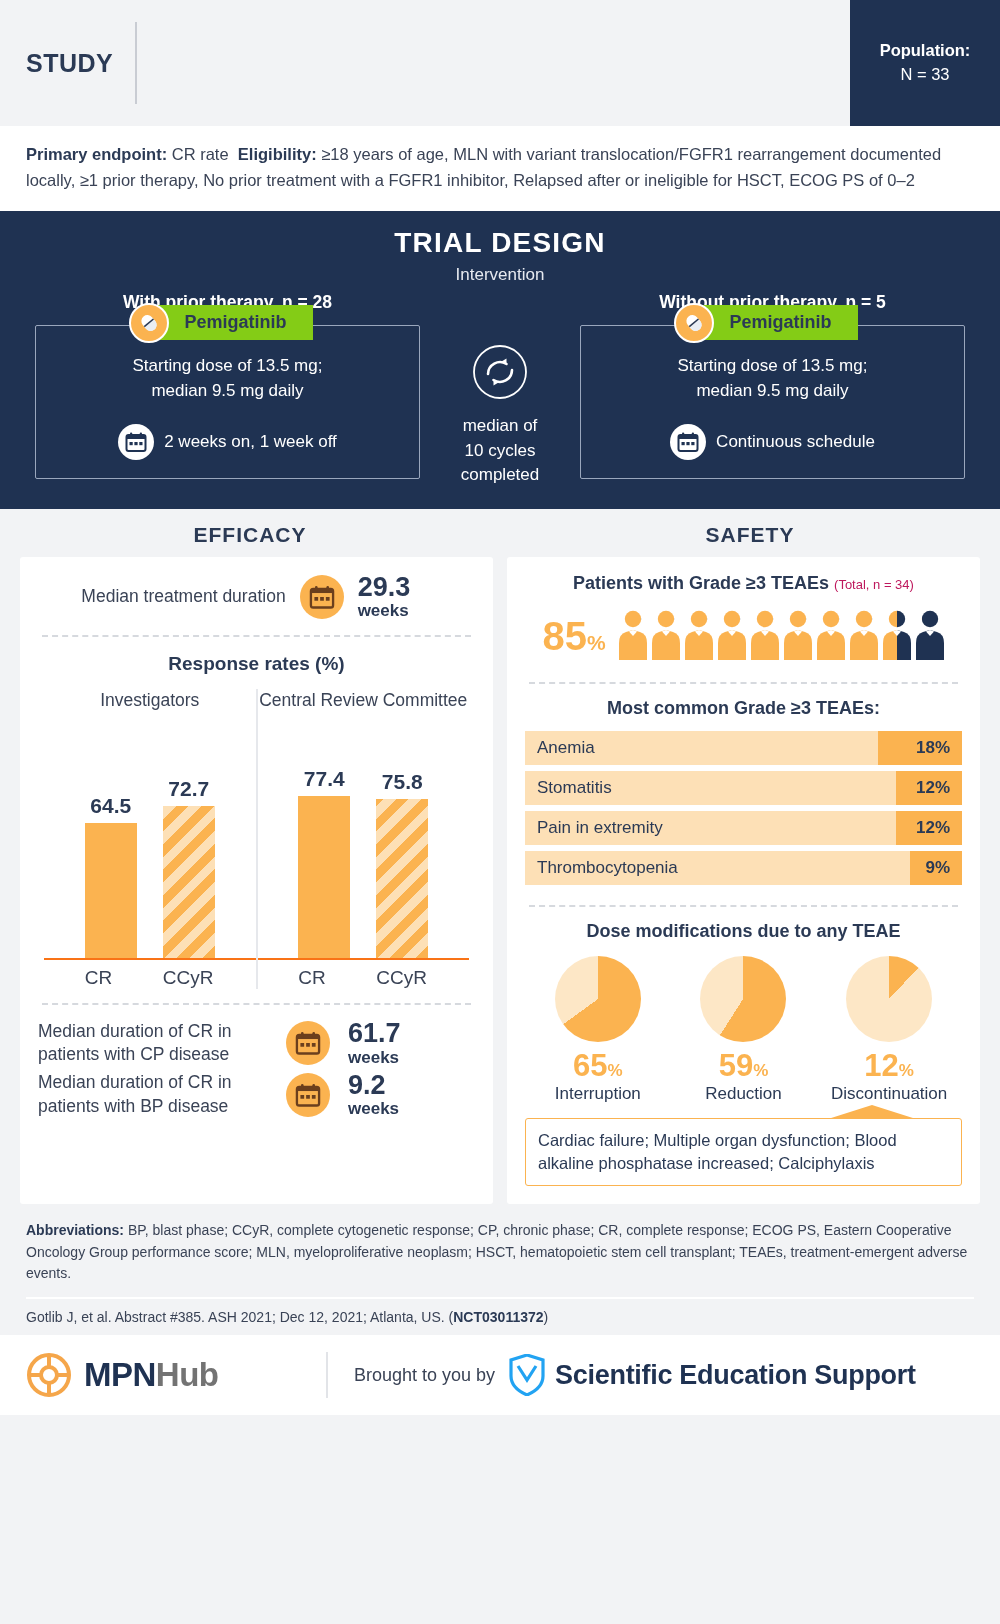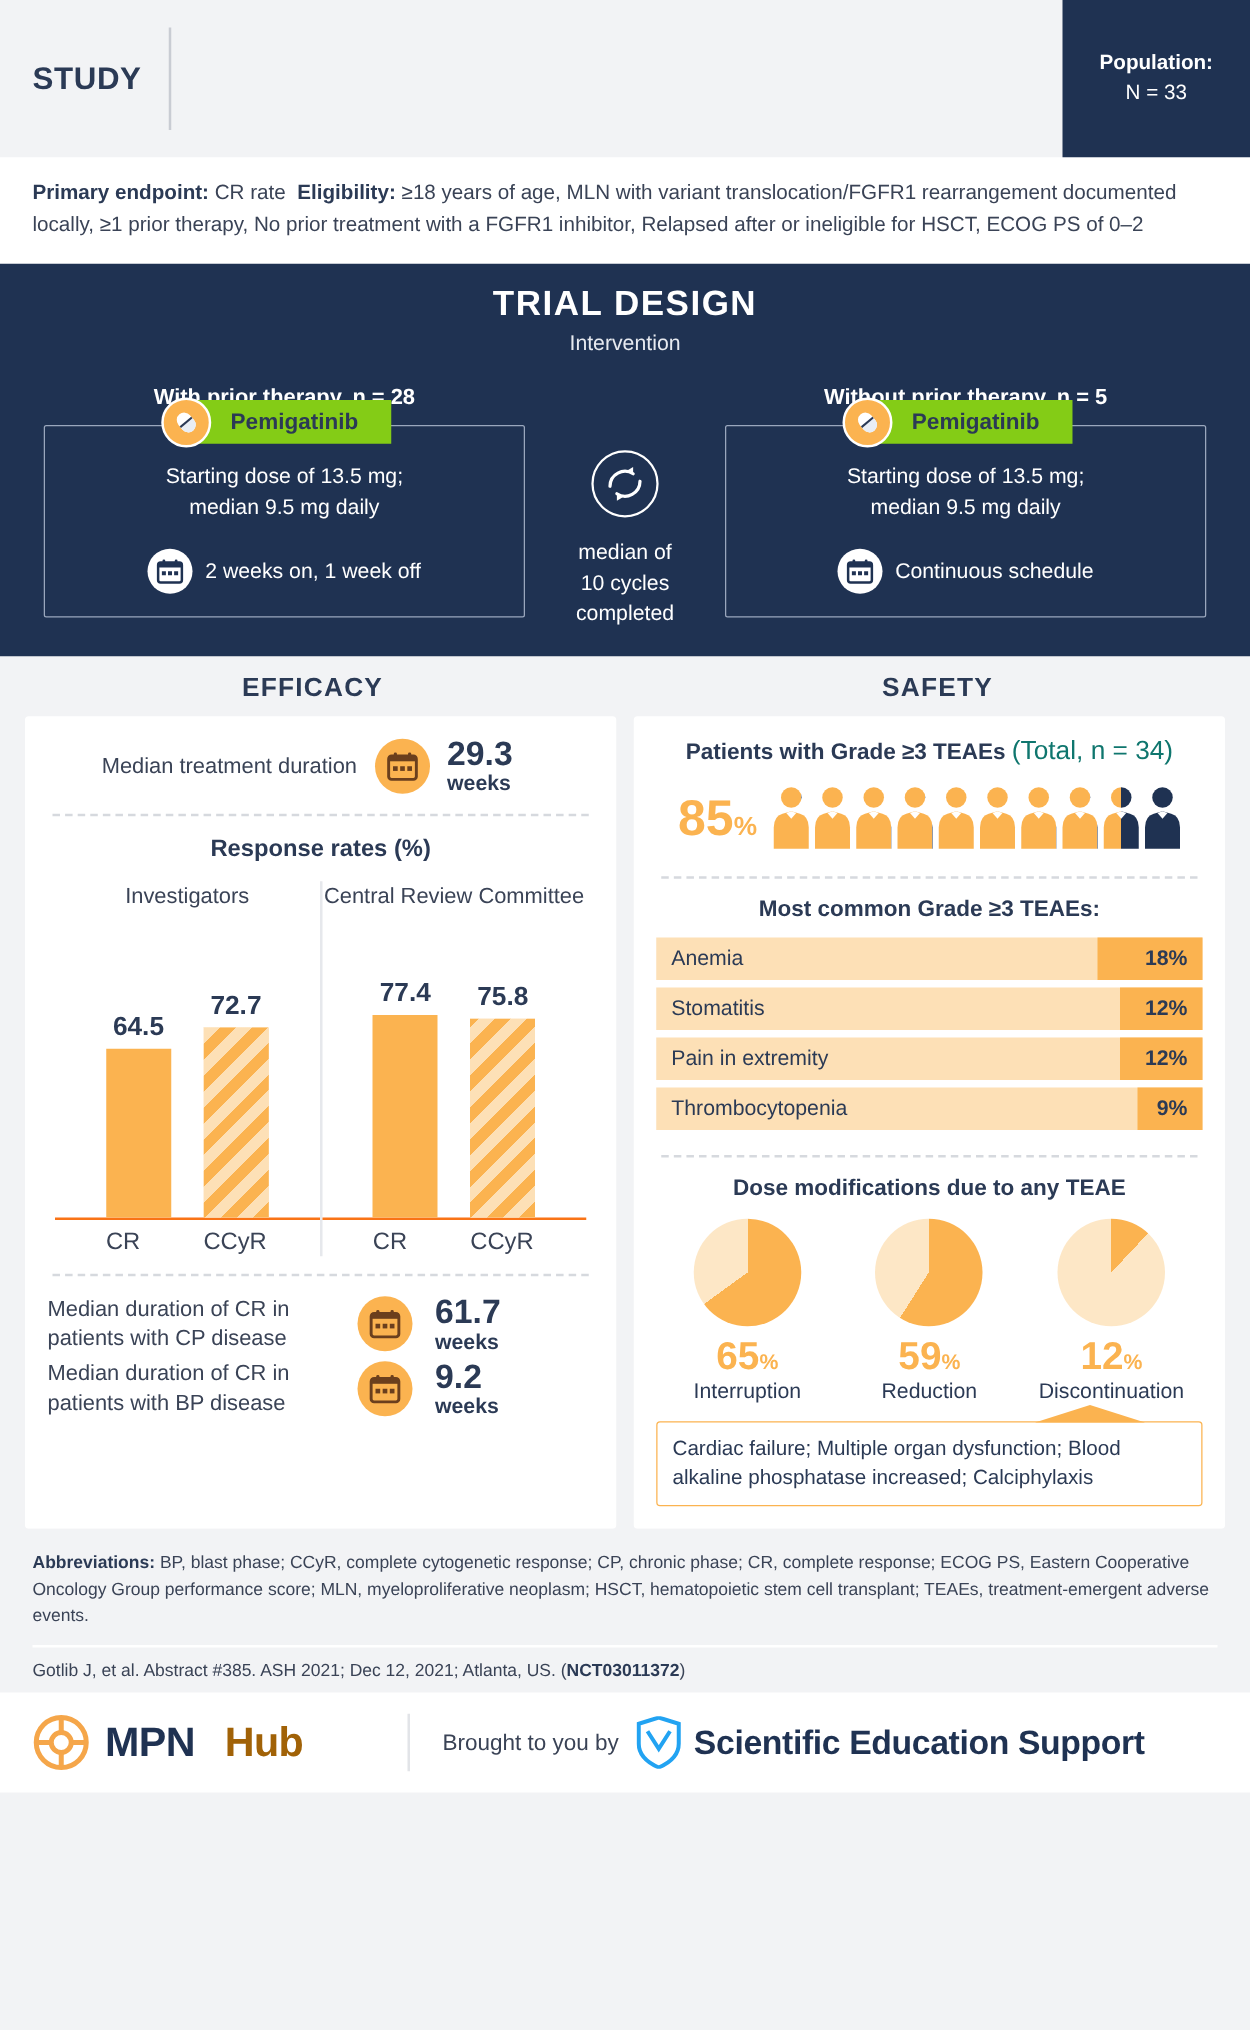--- a/index.html
+++ b/index.html
@@ -39,21 +39,21 @@
     font-size: 16.5px; line-height: 1.56; color: #3a4356;
   }
   .endpoint b { color: #2b3a55; }
 
   
   .trial { background: #1f3252; color: #ffffff; padding: 16px 18px 22px 18px; position: relative; }
   .trial-title {
     text-align: center; font-size: 28px; font-weight: bold; letter-spacing: 1.2px;
     margin-bottom: 6px;
   }
-  .intervention { text-align: center; font-size: 17px; color: #e7eaf0; margin-bottom: 22px; }
+  .intervention { text-align: center; font-size: 17px; color: #e7eaf0; margin-bottom: 7px; }
   .arms { display: flex; align-items: flex-start; justify-content: center; gap: 0; }
   .arm { width: 385px; position: relative; }
   .arm-head { text-align: center; font-size: 17.5px; font-weight: bold; margin-bottom: 12px; }
   .arm-box {
     border: 1.5px solid #9aa7bd; border-radius: 2px;
     padding: 28px 14px 18px 14px; position: relative;
     min-height: 150px;
     display: flex; flex-direction: column; align-items: center; justify-content: flex-start;
   }
   .drug-chip {
@@ -120,21 +120,21 @@
   .bar { width: 52px; background: #fbb350; }
   .bar.hatched {
     background-color: #fde0b6;
     background-image: repeating-linear-gradient(-45deg, #fbb350 0 9px, #fde0b6 9px 18px);
   }
   .tick-row { display: flex; justify-content: center; gap: 26px; padding-top: 7px; }
   .tick { width: 52px; font-size: 19px; color: #3a4356; }
 
   
   .safety-title { font-size: 18px; font-weight: bold; color: #2b3a55; text-align: center; }
-  .safety-title .sub { font-weight: normal; font-size: 21px; color: #0f766e; }
+  .safety-title .sub { font-weight: normal; font-size: 13px; color: #be185d; }
   .pictogram { display: flex; align-items: center; justify-content: center; gap: 12px; margin: 16px 0 6px 0; }
   .pct-big { font-size: 40px; font-weight: bold; color: #fbb350; line-height: 1; }
   .pct-big .sm { font-size: 21px; }
   .people { display: flex; gap: 3px; }
 
   .teae-title { text-align: center; font-size: 18px; font-weight: bold; color: #2b3a55; margin-bottom: 12px; }
   .teae-row {
     display: flex; align-items: center; justify-content: space-between;
     background: #fde0b6; margin-bottom: 6px; height: 34px; padding: 0 0 0 12px; position: relative;
   }
@@ -172,21 +172,21 @@
   .citation { font-size: 14px; color: #3a4356; }
   .citation b { color: #2b3a55; }
 
   .brandbar {
     height: 80px; background: #ffffff; display: flex; align-items: center;
     padding: 0 26px; gap: 0;
   }
   .mpn { display: flex; align-items: center; gap: 12px; width: 300px; }
   .mpn-text { font-size: 33px; font-weight: bold; letter-spacing: -0.5px; }
   .mpn-text .a { color: #1f3252; }
-  .mpn-text .b { color: #a16207; margin-left: 24px; }
+  .mpn-text .b { color: #737373; }
   .brand-div { width: 2px; height: 46px; background: #e2e4e8; margin-right: 26px; }
   .bby { font-size: 18px; color: #3a4356; margin-right: 14px; }
   .ses { display: flex; align-items: center; gap: 10px; }
   .ses-text { font-size: 27px; font-weight: bold; color: #1f3252; letter-spacing: -0.3px; white-space: nowrap; }
 </style>
 </head>
 <body>
 
 <div class="page">
 

